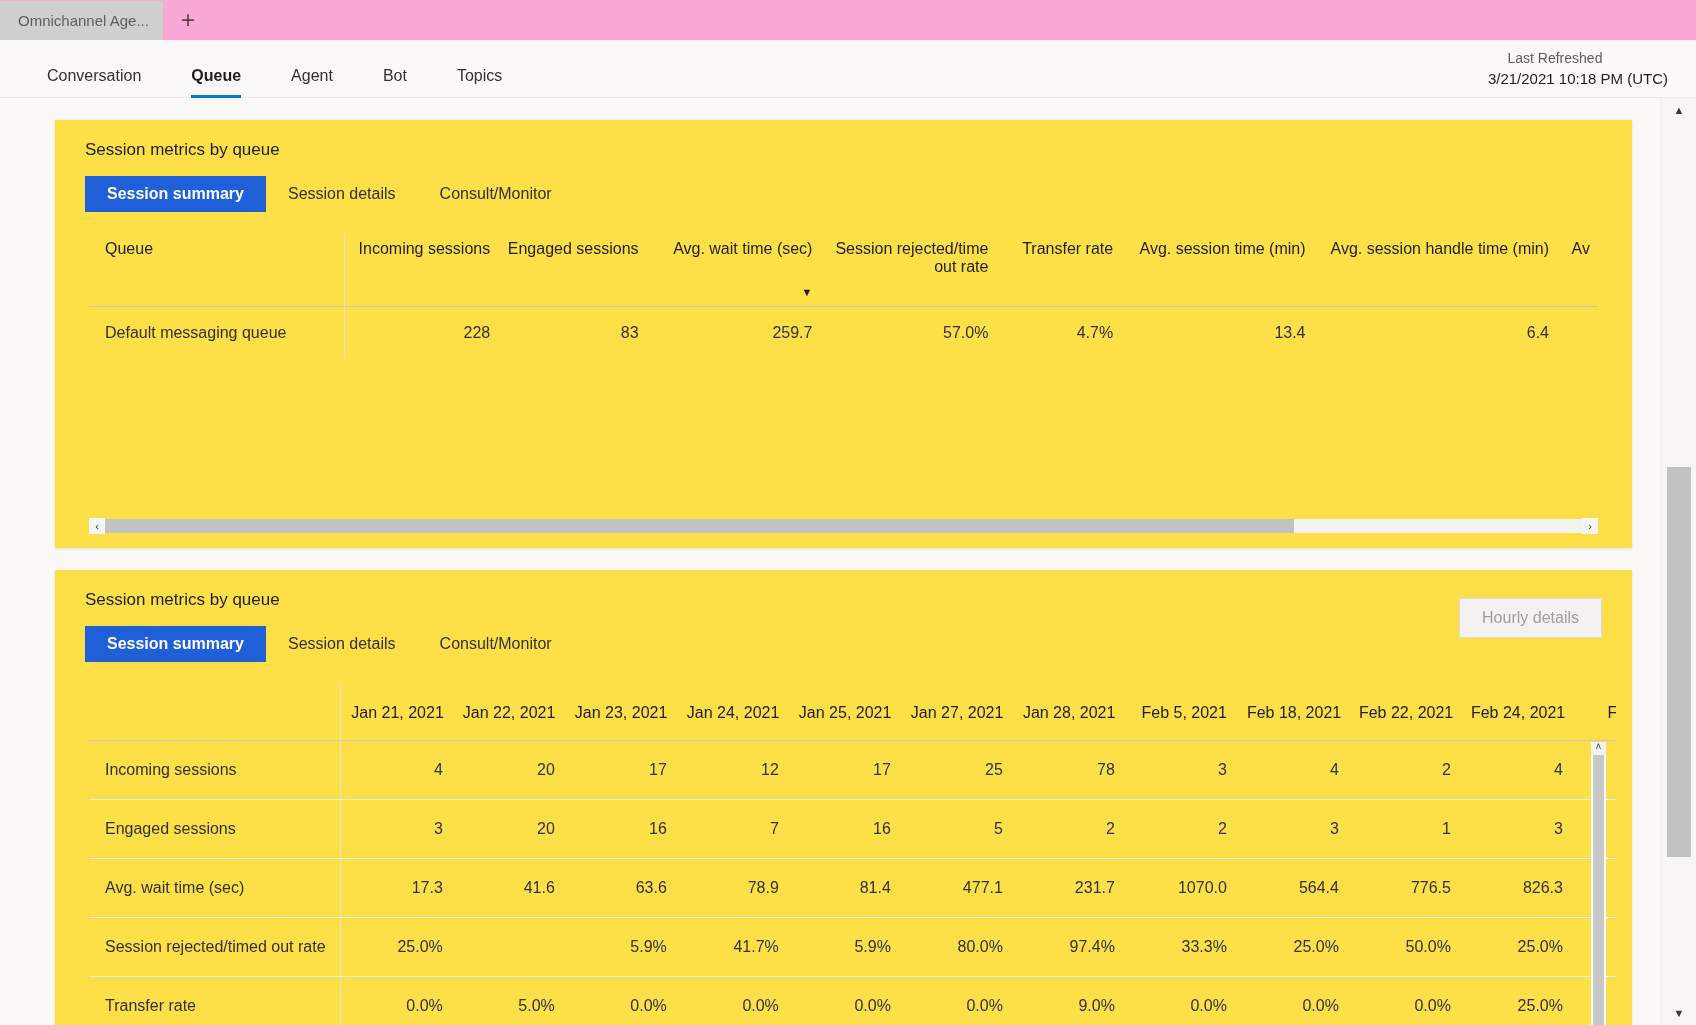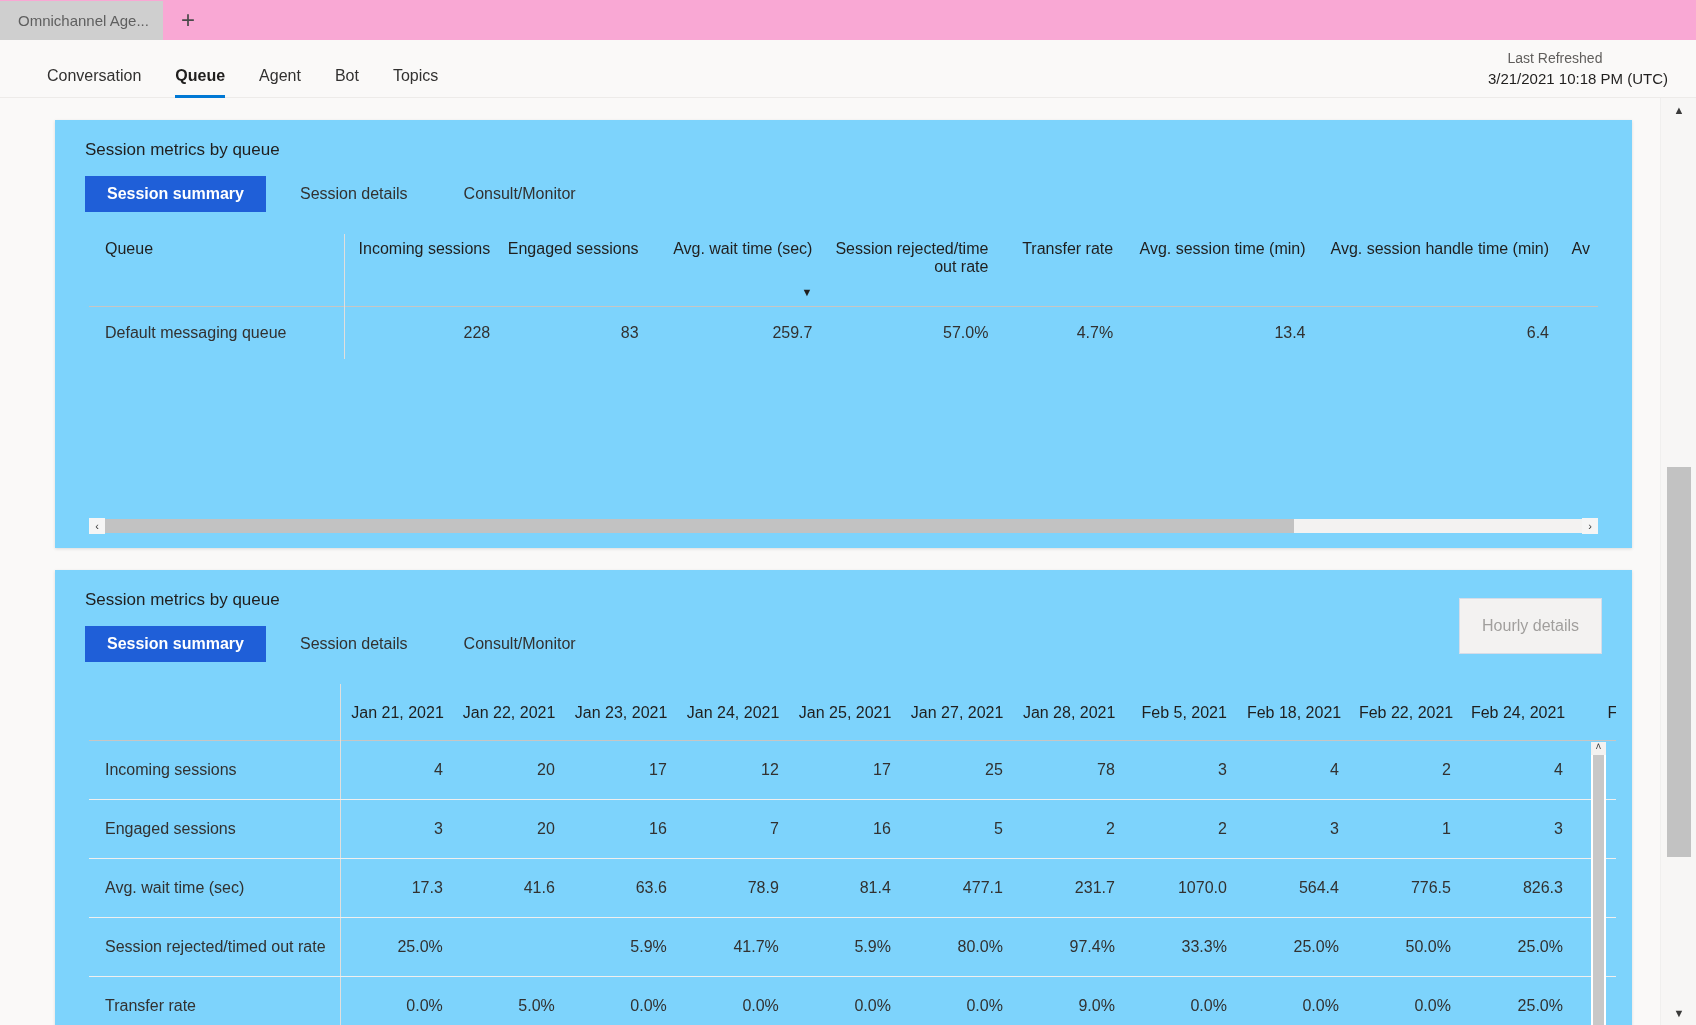--- a/index.html
+++ b/index.html
@@ -58,21 +58,21 @@
     border-bottom: 1px solid #edebe9;
     display: flex;
     align-items: flex-start;
     position: relative;
   }
   .navtabs {
     display: flex;
     align-items: flex-end;
     height: 58px;
     padding-left: 30px;
-    gap: 0px;
+    gap: 16px;
   }
   .navtab {
     position: relative;
     font-size: 16px;
     color: #323130;
     padding: 0 17px 13px 17px;
     height: 100%;
     display: flex;
     align-items: flex-end;
     white-space: nowrap;
@@ -101,37 +101,37 @@
     background: #faf9f8;
     overflow: hidden;
   }
   .content {
     position: absolute;
     left: 0; top: 0;
     width: 1660px;
   }
 
   .card {
-    background: #7dd3fc;
+    background: #fde047;
     box-shadow: 0 1px 3px rgba(0,0,0,0.12);
     margin: 22px 28px 0 55px;
     padding: 20px 16px 14px 16px;
     position: relative;
   }
   .card-title {
     font-size: 17px;
     color: #201f1e;
     padding-left: 14px;
     margin-bottom: 16px;
   }
   .pivot {
     display: flex;
     align-items: center;
     padding-left: 14px;
-    gap: 12px;
+    gap: 0px;
     margin-bottom: 22px;
   }
   .pivot-item {
     font-size: 16px;
     color: #323130;
     padding: 9px 22px;
     white-space: nowrap;
   }
   .pivot-item.active {
     background: #1f5fd8;
@@ -208,21 +208,21 @@
 
   
   .card2 { padding-bottom: 0; }
   .hourly-btn {
     position: absolute;
     right: 30px; top: 28px;
     background: #f3f2f1;
     border: 1px solid #d6dce8;
     color: #a19f9d;
     font-size: 16px;
-    padding: 18px 22px;
+    padding: 10px 22px;
     font-family: "Liberation Sans", sans-serif;
   }
   .grid2-wrap {
     position: relative;
     padding-left: 18px;
     padding-right: 0;
     overflow: hidden;
   }
   .grid2 { border-collapse: collapse; table-layout: fixed; width: 1596px; }
   .grid2 th {

